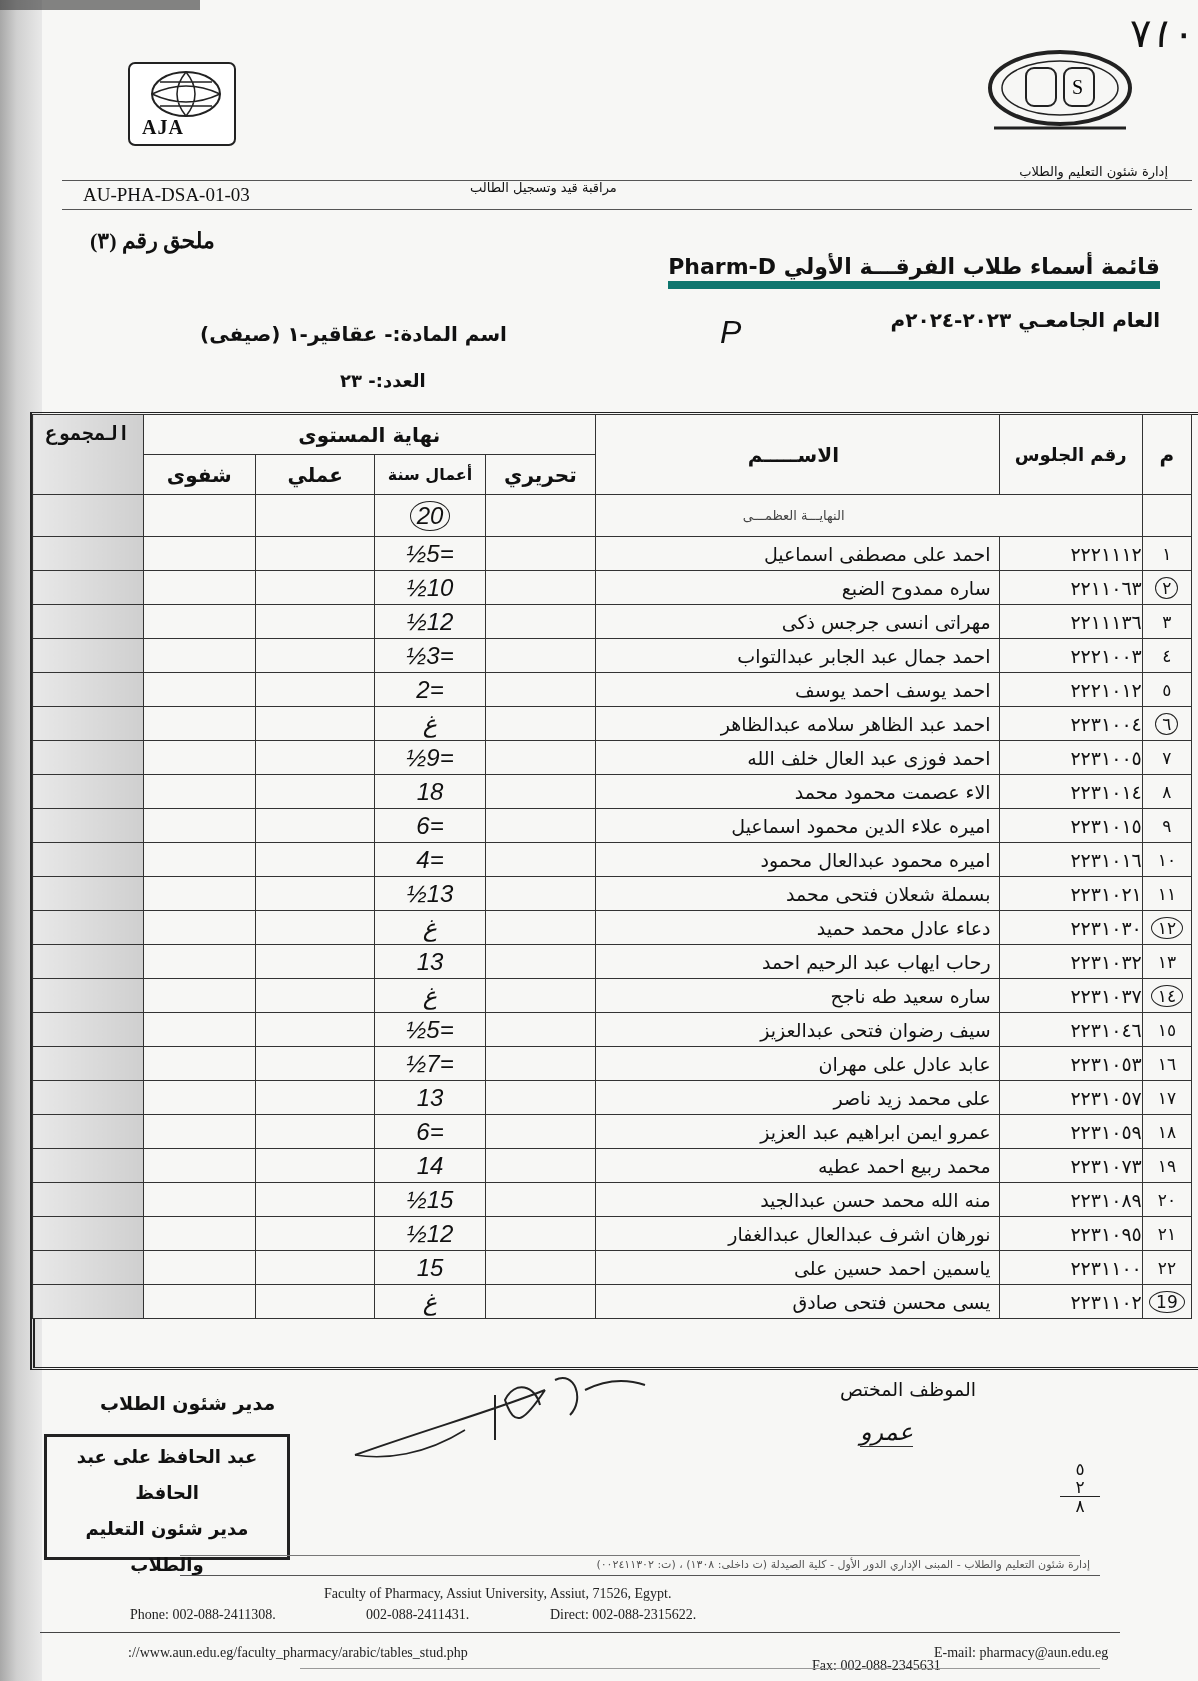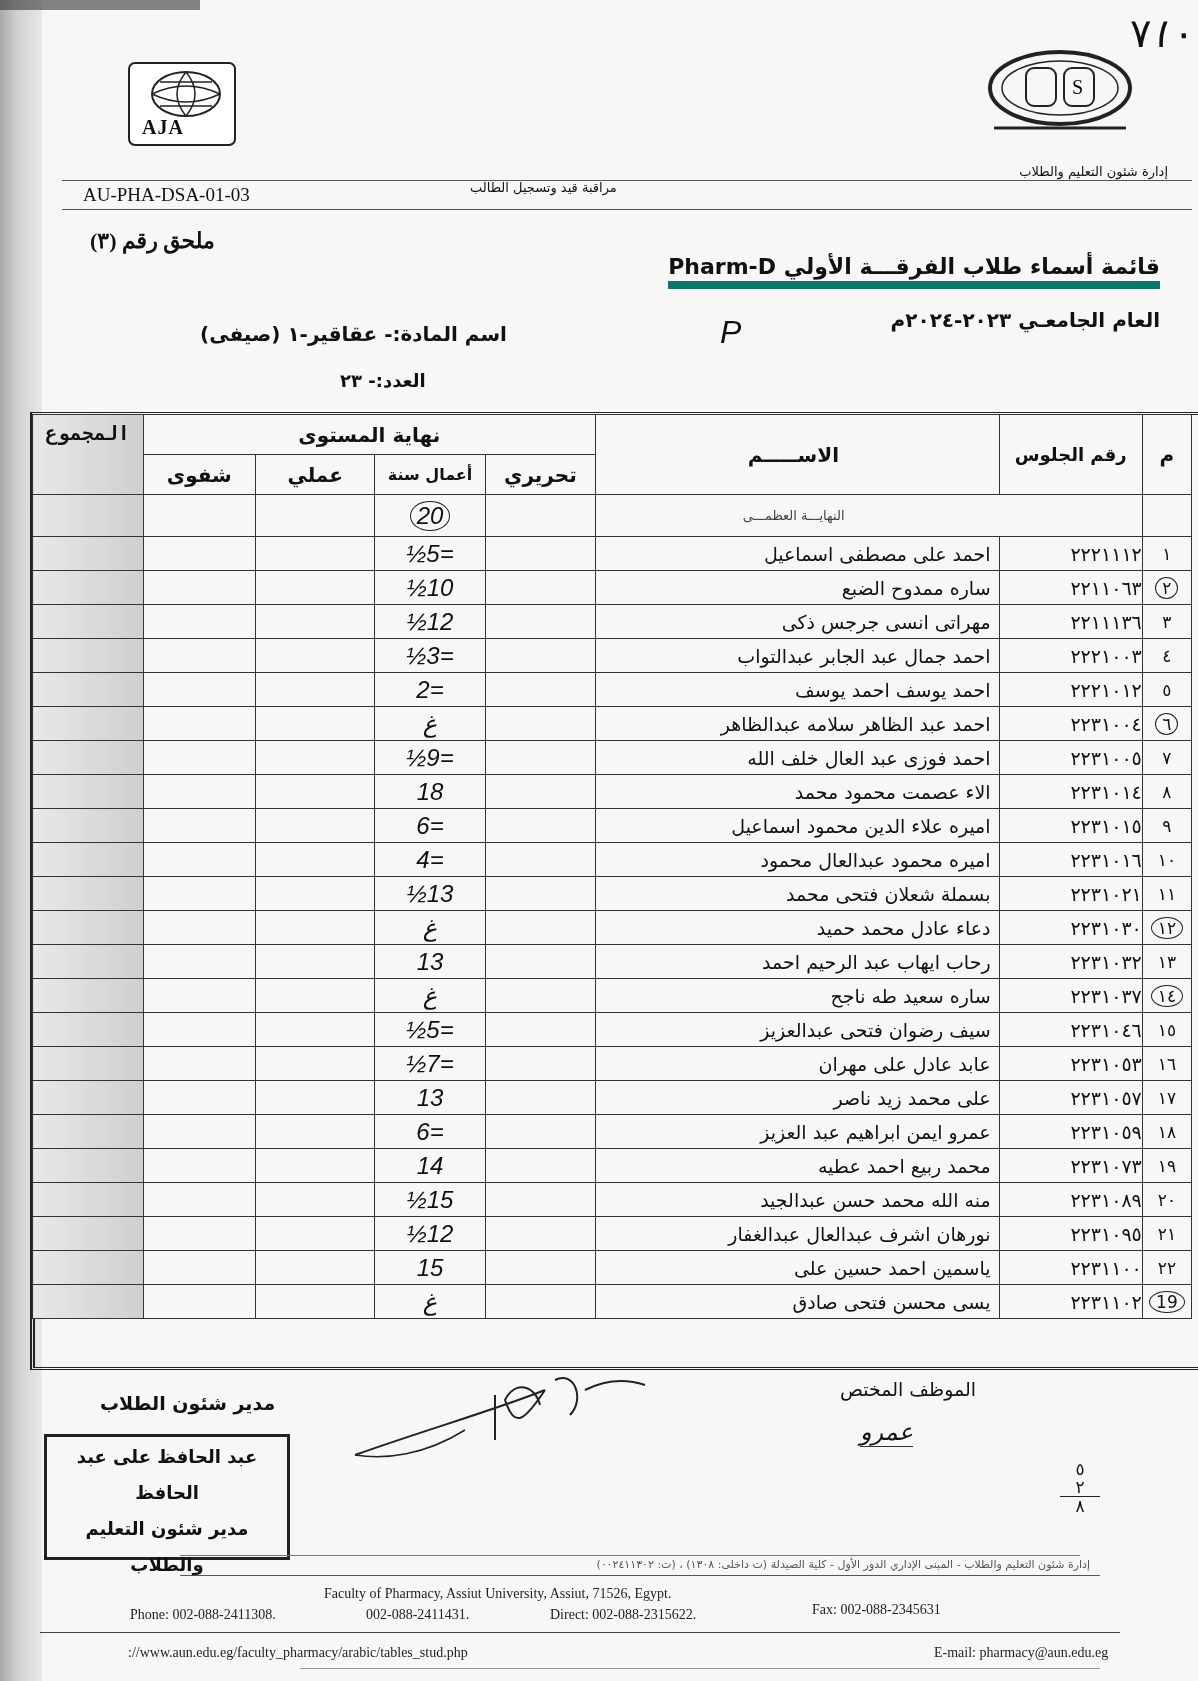--- a/index.html
+++ b/index.html
@@ -355,17 +355,17 @@
   <div>٨</div>
 </div>
 
 <div class="hr" style="left:180px;top:1555px;width:900px;background:#777;"></div>
 <div class="abs ar" style="left:220px;top:1558px;font-size:11px;color:#555;width:870px;">إدارة شئون التعليم والطلاب - المبنى الإداري الدور الأول - كلية الصيدلة (ت داخلى: ١٣٠٨) ، (ت: ٠٠٢٤١١٣٠٢)</div>
 <div class="hr" style="left:180px;top:1575px;width:920px;background:#555;"></div>
 <div class="abs footer-text" style="left:324px;top:1586px;font-size:14px;">Faculty of Pharmacy, Assiut University, Assiut, 71526, Egypt.</div>
 <div class="abs footer-text" style="left:130px;top:1607px;font-size:14px;">Phone: 002-088-2411308.</div>
 <div class="abs footer-text" style="left:366px;top:1607px;font-size:14px;">002-088-2411431.</div>
 <div class="abs footer-text" style="left:550px;top:1607px;font-size:14px;">Direct: 002-088-2315622.</div>
-<div class="abs footer-text" style="left:812px;top:1602px;font-size:14px;">Fax: 002-088-2345631</div>
+<div class="abs footer-text" style="left:812px;top:1658px;font-size:14px;">Fax: 002-088-2345631</div>
 <div class="hr" style="left:40px;top:1632px;width:1080px;background:#444;"></div>
 <div class="abs footer-text" style="left:128px;top:1645px;font-size:14px;">://www.aun.edu.eg/faculty_pharmacy/arabic/tables_stud.php</div>
 <div class="abs footer-text" style="left:890px;top:1645px;font-size:14px;margin-left:44px;">E-mail: pharmacy@aun.edu.eg</div>
 <div class="hr" style="left:300px;top:1668px;width:800px;background:#999;"></div>
 
 </body></html>

